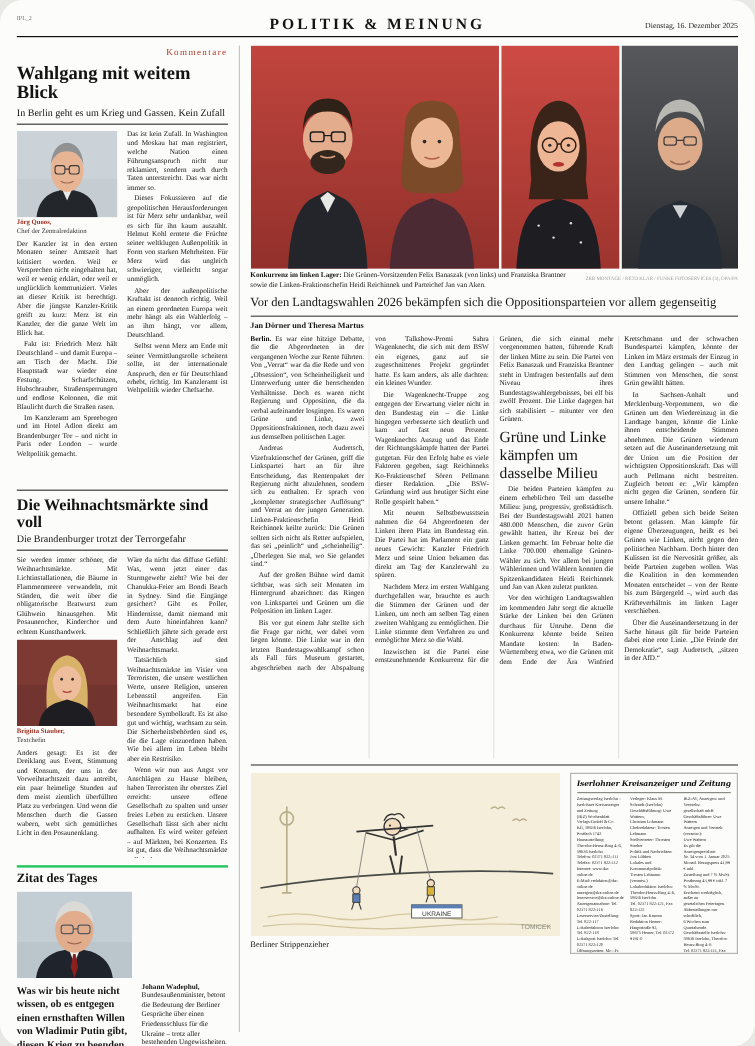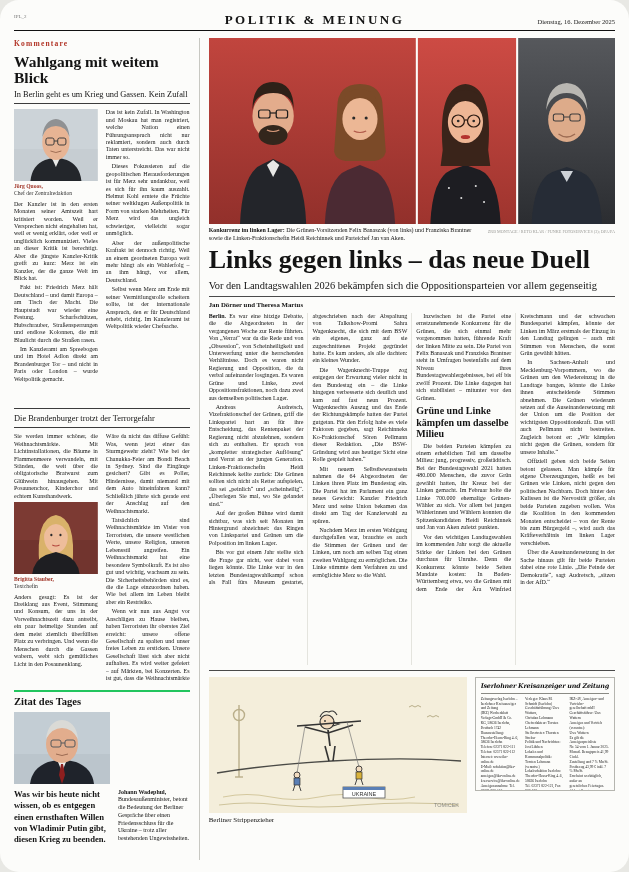--- a/index.html
+++ b/index.html
@@ -10,21 +10,21 @@
   .topbar{position:relative;height:18px;border-bottom:1.2px solid #111;}
   .folio{position:absolute;left:0;top:2px;font-size:5px;color:#777;}
   .section-title{position:absolute;left:50%;top:0;transform:translateX(-50%);
         font-size:13px;font-weight:bold;letter-spacing:2.5px;margin:0;}
   .page-date{position:absolute;right:0;top:6px;font-size:6.5px;color:#222;}
   
   .content{display:flex;margin-top:7px;height:822px;}
   .left-col{width:201px;padding-right:9px;border-right:1px solid #c8c8c2;box-sizing:border-box;}
   .main-col{flex:1;padding-left:9px;box-sizing:border-box;}
   
-  .kicker{text-align:left;color:#b23527;font-size:7.5px;font-weight:bold;
+  .kicker{text-align:right;color:#b23527;font-size:7.5px;font-weight:normal;
         letter-spacing:1.2px;margin:1px 0 6px;}
   .op-head{font-size:15.5px;font-weight:bold;line-height:1.04;margin:0 0 4px;}
   .op-head2{font-size:13.5px;font-weight:bold;line-height:1.04;margin:0 0 3px;}
   .op-sub{font-size:8.4px;margin:0 0 4px;}
   .lrule{border-top:1px solid #3c3c3c;margin:2px 0 5px;}
   .sep{border-top:1px solid #3c3c3c;margin:6px 0 5px;}
   .two-col{display:flex;gap:8px;}
   .tcol{width:50%;overflow:hidden;}
   .a1-body{height:293px;}
   .a2-body{height:251px;}
@@ -51,28 +51,28 @@
   .photo-caption .cap-bold{font-weight:bold;}
   .caption-credit{float:right;color:#9a9a96;font-size:4.2px;margin-left:8px;margin-top:2px;}
   .main-head{font-size:26px;font-weight:bold;line-height:1.03;margin:3px 0 6px;}
   .main-sub{font-size:10.4px;margin:0 0 5px;}
   .main-rule{border-top:1px solid #4a4a4a;margin:0 0 4px;}
   .byline{font-size:6.8px;font-weight:bold;margin:0 0 5px;}
   .main-body{column-count:4;column-gap:9px;column-rule:1px solid #e4e4de;
         height:352px;overflow:hidden;}
   .main-body p{font-size:6px;line-height:1.24;text-align:justify;margin:0 0 2px;text-indent:7px;}
   .main-body p.lead{text-indent:0;}
-  .crosshead{font-size:10px;font-weight:bold;line-height:1.15;margin:3px 0;break-inside:avoid;}
+  .crosshead{font-size:13px;font-weight:normal;line-height:1.15;margin:3px 0;break-inside:avoid;}
   
   .bottom-rule{border-top:1px solid #4a4a4a;margin:5px 0 6px;}
   .bottom-row{display:flex;gap:8px;}
   .cartoon-box{width:258px;}
   .cartoon-box svg{width:258px;height:136px;display:block;}
   .cartoon-caption{font-size:7px;font-weight:normal;margin-top:3px;}
-  .imprint{flex:1;border:1px solid #b5b5af;padding:4px 5px;height:114px;overflow:hidden;box-sizing:border-box;}
+  .imprint{flex:1;border:1px solid #b5b5af;padding:4px 5px;height:151px;overflow:hidden;box-sizing:border-box;}
   .imprint-title{font-family:"DejaVu Serif",serif;font-style:italic;font-weight:bold;
         font-size:6.4px;letter-spacing:-0.2px;white-space:nowrap;overflow:hidden;
         text-align:center;border-bottom:1px solid #8a8a84;padding-bottom:3px;margin:0 0 3px;}
   .imprint-cols{display:flex;gap:5px;}
   .imprint-col{flex:1;}
   .imprint-col div{font-size:3.6px;line-height:1.35;color:#222;}
 </style>
 </head>
 <body>
 
@@ -122,20 +122,21 @@
         <div class="tcol bodytext">
             <p>Das ist kein Zufall. In Washington und Moskau hat man registriert, welche Nation einen Führungsanspruch nicht nur reklamiert, sondern auch durch Taten unterstreicht. Das war nicht immer so.</p>
             <p>Dieses Fokussieren auf die geopolitischen Herausforderungen ist für Merz sehr undankbar, weil es sich für ihn kaum auszahlt. Helmut Kohl erntete die Früchte seiner weltklugen Außenpolitik in Form von starken Mehrheiten. Für Merz wird das ungleich schwieriger, vielleicht sogar unmöglich.</p>
             <p>Aber der außenpolitische Kraftakt ist dennoch richtig. Weil an einem geordneten Europa weit mehr hängt als ein Wahlerfolg – an ihm hängt, vor allem, Deutschland.</p>
             <p>Selbst wenn Merz am Ende mit seiner Vermittlungsrolle scheitern sollte, ist der internationale Anspruch, den er für Deutschland erhebt, richtig. Im Kanzleramt ist Weltpolitik wieder Chefsache.</p>
           </div>
       </div>
 
       <div class="sep"></div>
 
+      <h2 class="op-head2">Die Weihnachtsmärkte sind voll</h2>
       <p class="op-sub">Die Brandenburger trotzt der Terrorgefahr</p>
       <div class="lrule"></div>
 
       <div class="two-col a2-body">
         <div class="tcol bodytext">
           <div>
               <p>Sie werden immer schöner, die Weihnachtsmärkte. Mit Lichtinstallationen, die Bäume in Flammenmeere verwandeln, mit Ständen, die weit über die obligatorische Bratwurst zum Glühwein hinausgehen. Mit Posaunenchor, Kinderchor und echtem Kunsthandwerk.</p>
             </div>
           <figure class="author">
             <svg viewBox="0 0 92 72" preserveAspectRatio="none">
@@ -258,21 +259,20 @@
           <path d="M338,96 Q346,102 354,96" fill="none" stroke="#9c6b52" stroke-width="1.3"></path>
         </svg>
       </div>
 
       <p class="photo-caption">
         <span class="caption-credit">ZRB MONTAGE / RETO KLAR / FUNKE FOTOSERVICES (3); DPA/PA</span>
         <span class="cap-bold">Konkurrenz im linken Lager:</span>
         <span>Die Grünen-Vorsitzenden Felix Banaszak (von links) und Franziska Brantner sowie die Linken-Fraktionschefin Heidi Reichinnek und Parteichef Jan van Aken.</span>
       </p>
 
-      <h2 class="main-head">Links gegen links – das neue Duell</h2>
       <p class="main-sub">Vor den Landtagswahlen 2026 bekämpfen sich die Oppositionsparteien vor allem gegenseitig</p>
       <div class="main-rule"></div>
       <div class="byline">Jan Dörner und Theresa Martus</div>
 
       <div class="main-body">
         <p class="lead"><strong>Berlin.</strong> <span>Es war eine hitzige Debatte, die die Abgeordneten in der vergangenen Woche zur Rente führten. Von „Verrat“ war da die Rede und von „Obsession“, von Scheinheiligkeit und Unterwerfung unter die herrschenden Verhältnisse. Doch es waren nicht Regierung und Opposition, die da verbal aufeinander losgingen. Es waren Grüne und Linke, zwei Oppositionsfraktionen, noch dazu zwei aus demselben politischen Lager.</span></p>
         <div>
             <p>Andreas Audretsch, Vizefraktionschef der Grünen, griff die Linkspartei hart an für ihre Entscheidung, das Rentenpaket der Regierung nicht abzulehnen, sondern sich zu enthalten. Er sprach von „kompletter strategischer Auflösung“ und Verrat an der jungen Generation. Linken-Fraktionschefin Heidi Reichinnek keilte zurück: Die Grünen sollten sich nicht als Retter aufspielen, das sei „peinlich“ und „scheinheilig“. „Überlegen Sie mal, wo Sie gelandet sind.“</p>
             <p>Auf der großen Bühne wird damit sichtbar, was sich seit Monaten im Hintergrund abzeichnet: das Ringen von Linkspartei und Grünen um die Polposition im linken Lager.</p>
             <p>Bis vor gut einem Jahr stellte sich die Frage gar nicht, wer dabei vorn liegen könnte. Die Linke war in den letzten Bundestagswahlkampf schon als Fall fürs Museum gestartet, abgeschrieben nach der Abspaltung von Talkshow-Promi Sahra Wagenknecht, die sich mit dem BSW ein eigenes, ganz auf sie zugeschnittenes Projekt gegründet hatte. Es kam anders, als alle dachten: ein kleines Wunder.</p>

